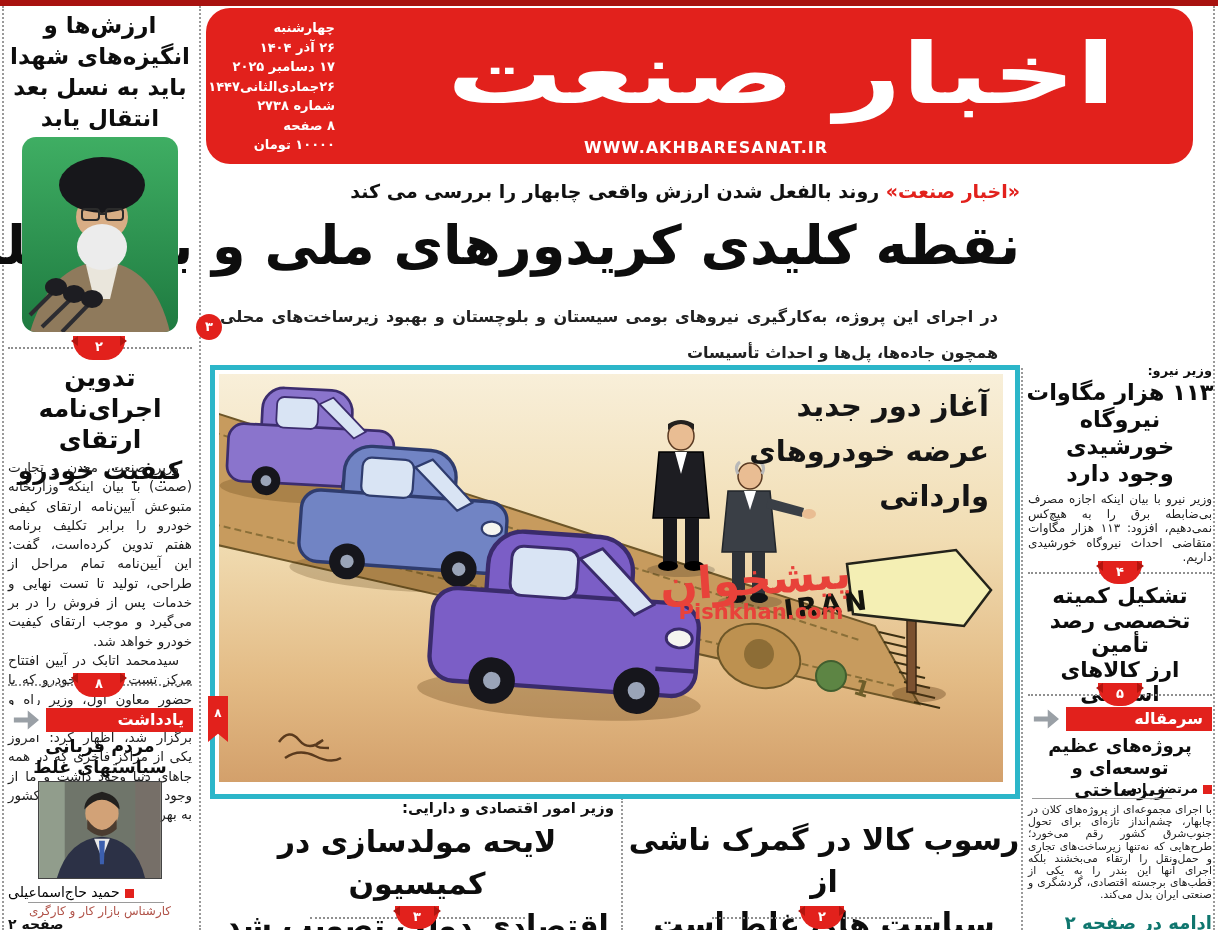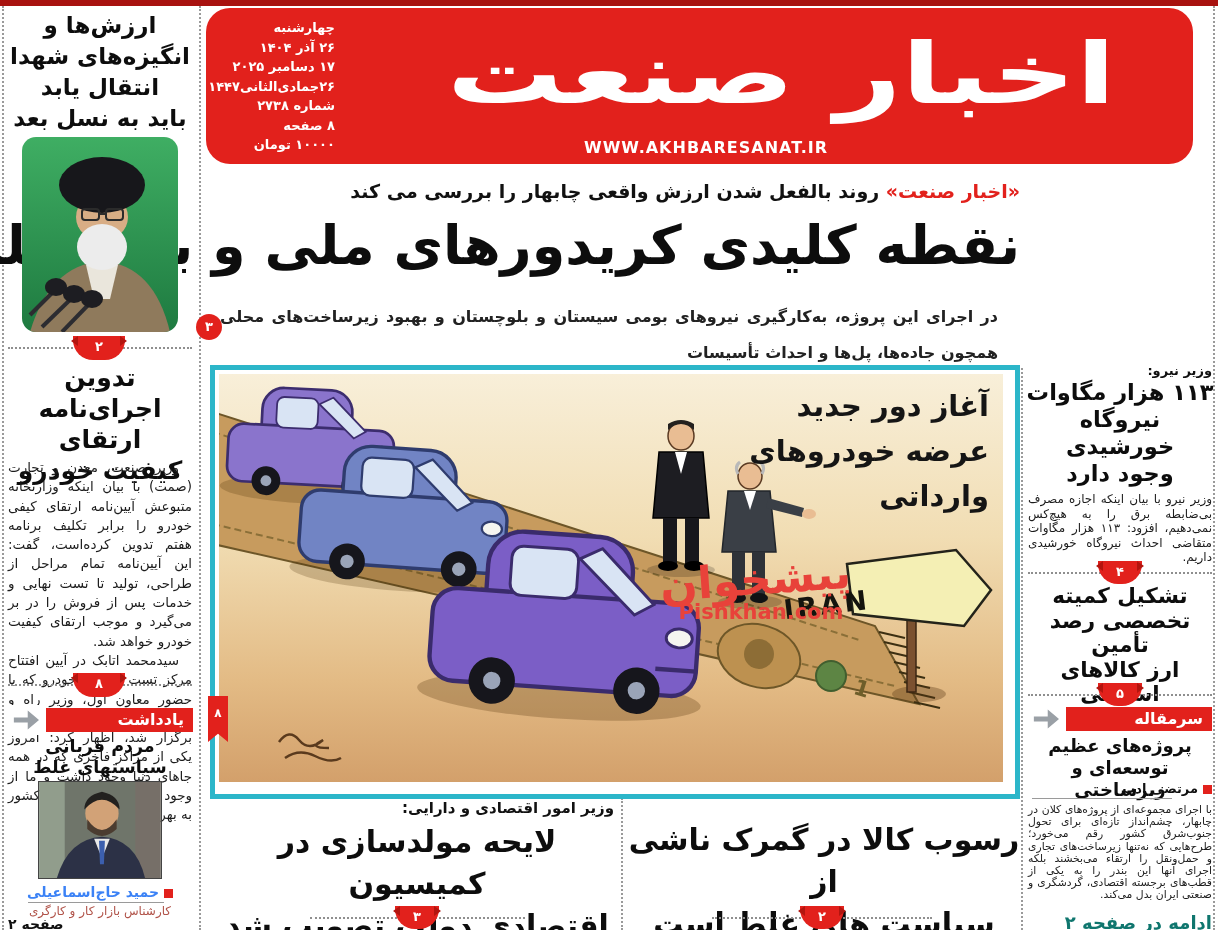--- a/index.html
+++ b/index.html
@@ -193,22 +193,22 @@
         <div style="direction:ltr;font-size:21px;font-weight:bold;margin-top:-4px;">Pishkhan.com</div>
       </div>
     </div>
   </div>
 
   <div class="vribbon" style="left:208px;top:696px;width:20px;height:46px;line-height:34px;">۸</div>
 
   <div class="abs hl" style="left:8px;top:10px;width:184px;font-size:23px;line-height:31px;">
     <div>ارزش‌ها و</div>
     <div>انگیزه‌های شهدا</div>
+    <div>باید به نسل بعد</div>
     <div>انتقال یابد</div>
-    <div>باید به نسل بعد</div>
   </div>
   <div class="abs" style="left:22px;top:137px;width:156px;height:195px;border-radius:14px;overflow:hidden;">
     <svg width="156" height="195" viewBox="0 0 156 195">
       <defs>
           <linearGradient id="g1" x1="0" y1="0" x2="0" y2="1">
         <stop offset="0" stop-color="#3fae63"></stop>
             <stop offset="1" stop-color="#1e7a40"></stop>
           </linearGradient>
         </defs>
       <rect width="156" height="195" fill="url(#g1)"></rect>
@@ -261,21 +261,21 @@
       <rect width="26" height="98" fill="#9fae9b" opacity="0.7"></rect>
       <rect x="98" width="26" height="98" fill="#7d6a66" opacity="0.5"></rect>
       <path d="M18 98 Q30 58 64 56 Q98 58 108 98 Z" fill="#2c3146"></path>
       <polygon points="56,58 72,58 64,78" fill="#e8e8e8"></polygon>
       <polygon points="61,60 67,60 66,84 62,84" fill="#3c5fae"></polygon>
       <ellipse cx="64" cy="32" rx="17" ry="18" fill="#d2a277"></ellipse>
       <path d="M46 28 Q64 8 82 28 Q82 14 64 10 Q46 14 46 28 Z" fill="#23211f"></path>
       <path d="M49 38 Q64 60 79 38 L79 48 Q64 62 49 48 Z" fill="#4b3c30"></path>
     </svg>
   </div>
-  <div class="abs" style="left:8px;top:884px;width:184px;text-align:center;font-weight:bold;font-size:14px;color:#3b82f6;">
+  <div class="abs" style="left:8px;top:884px;width:184px;text-align:left;font-weight:normal;font-size:14px;color:#000000;">
     <span class="sq"></span><span>حمید حاج‌اسماعیلی</span>
   </div>
   <div class="abs" style="left:28px;top:902px;width:136px;border-top:1px solid #9a9a9a;"></div>
   <div class="abs" style="left:8px;top:904px;width:184px;text-align:center;font-size:12px;color:#b05248;">کارشناس بازار کار و کارگری</div>
   <div class="abs" style="left:8px;top:916px;width:184px;text-align:left;font-weight:bold;font-size:14px;color:#111;">صفحه ۲</div>
 
   <div class="abs kick" style="left:1028px;top:363px;width:184px;font-size:13px;">وزیر نیرو:</div>
   <div class="abs hl" style="left:1026px;top:379px;width:188px;font-size:22.5px;line-height:27px;">
     <div>۱۱۳ هزار مگاوات</div>
     <div>نیروگاه خورشیدی</div>

